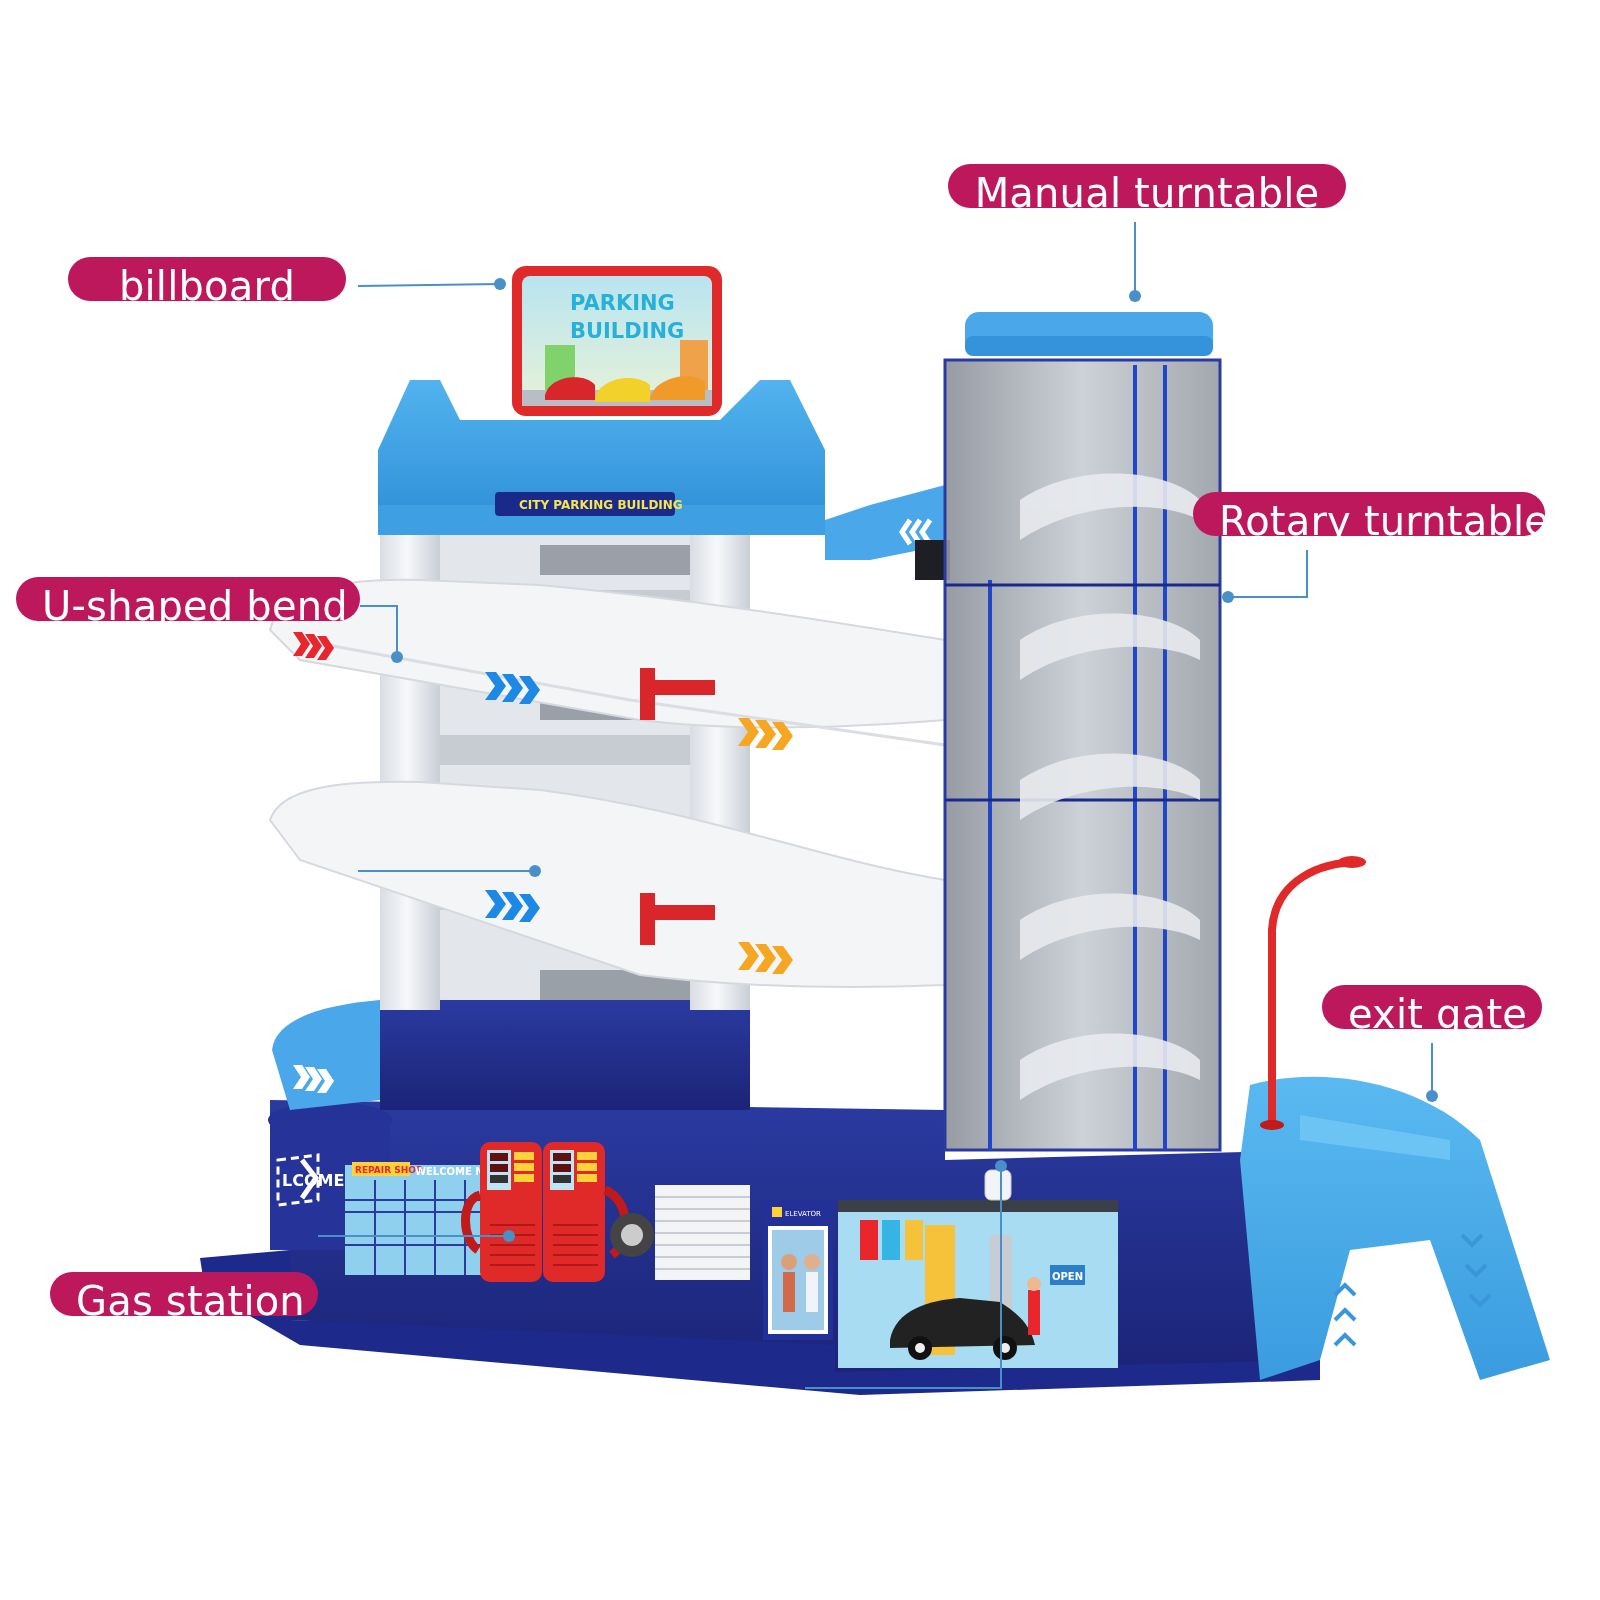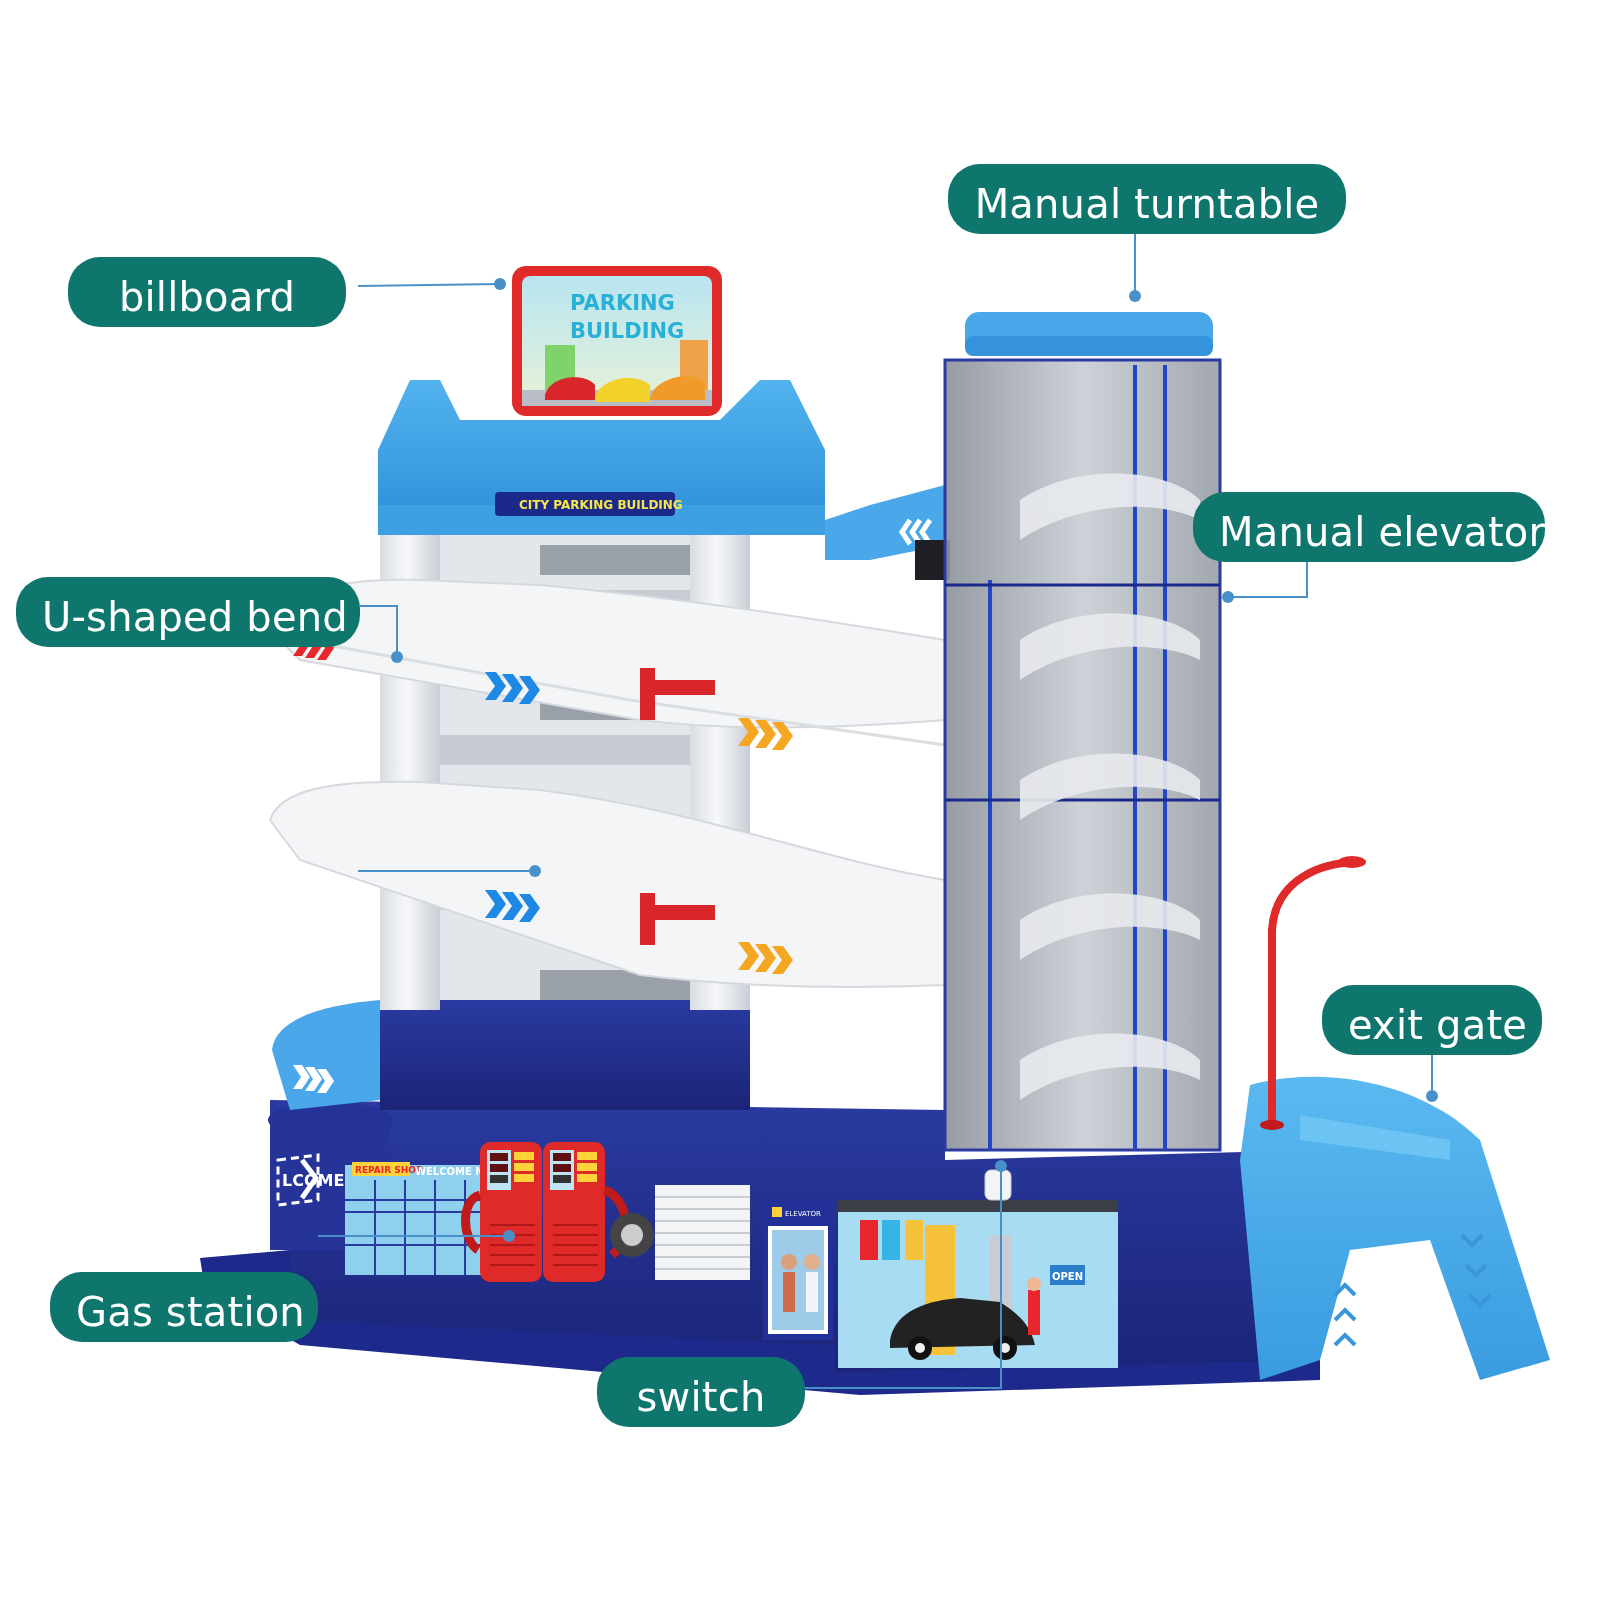--- a/index.html
+++ b/index.html
@@ -1,24 +1,24 @@
 <!DOCTYPE html>
 <html><head>
   <meta charset="utf-8">
   <style>
     html, body { margin: 0; padding: 0; background: #ffffff; }
     body { width: 1600px; height: 1600px; position: relative; overflow: hidden;
            font-family: "DejaVu Sans", "Liberation Sans", sans-serif; }
     .stage { position: absolute; left: 0; top: 0; width: 1600px; height: 1600px; }
     svg.art { position: absolute; left: 0; top: 0; }
     .callout {
-      position: absolute; background: #0f766e; color: #ffffff;
-      border-radius: 32px; height: 70px; line-height: 58px;
+      position: absolute; background: #be185d; color: #ffffff;
+      border-radius: 32px; height: 44px; line-height: 58px;
       font-size: 40px; text-align: center; white-space: nowrap;
-      letter-spacing: 0.2px; box-sizing: border-box; padding: 11px 26px;
+      letter-spacing: 0.2px; box-sizing: border-box; padding: 0 26px;
     }
     .svgtext { font-family: "DejaVu Sans", "Liberation Sans", sans-serif; }
   </style>
 </head>
 <body>
 
 <div class="stage">
 
   <svg class="art" width="1600" height="1600" viewBox="0 0 1600 1600">
     <defs>
@@ -308,18 +308,17 @@
       <circle cx="397" cy="657" r="6"></circle>
         <circle cx="535" cy="871" r="6"></circle>
         <circle cx="1432" cy="1096" r="6"></circle>
       <circle cx="509" cy="1236" r="6"></circle>
         <circle cx="1001" cy="1166" r="6"></circle>
     </g>
   </svg>
 
   <div class="callout" style="left:948px;top:164px;width:398px;">Manual turntable</div>
   <div class="callout" style="left:68px;top:257px;width:278px;">billboard</div>
-  <div class="callout" style="left:1193px;top:492px;width:352px;">Manual elevator</div>
+  <div class="callout" style="left:1193px;top:492px;width:352px;">Rotary turntable</div>
   <div class="callout" style="left:16px;top:577px;width:344px;text-align:right;">U-shaped bend</div>
   <div class="callout" style="left:1322px;top:985px;width:220px;">exit gate</div>
   <div class="callout" style="left:50px;top:1272px;width:268px;">Gas station</div>
-  <div class="callout" style="left:597px;top:1357px;width:208px;">switch</div>
 </div>
 
 </body></html>

